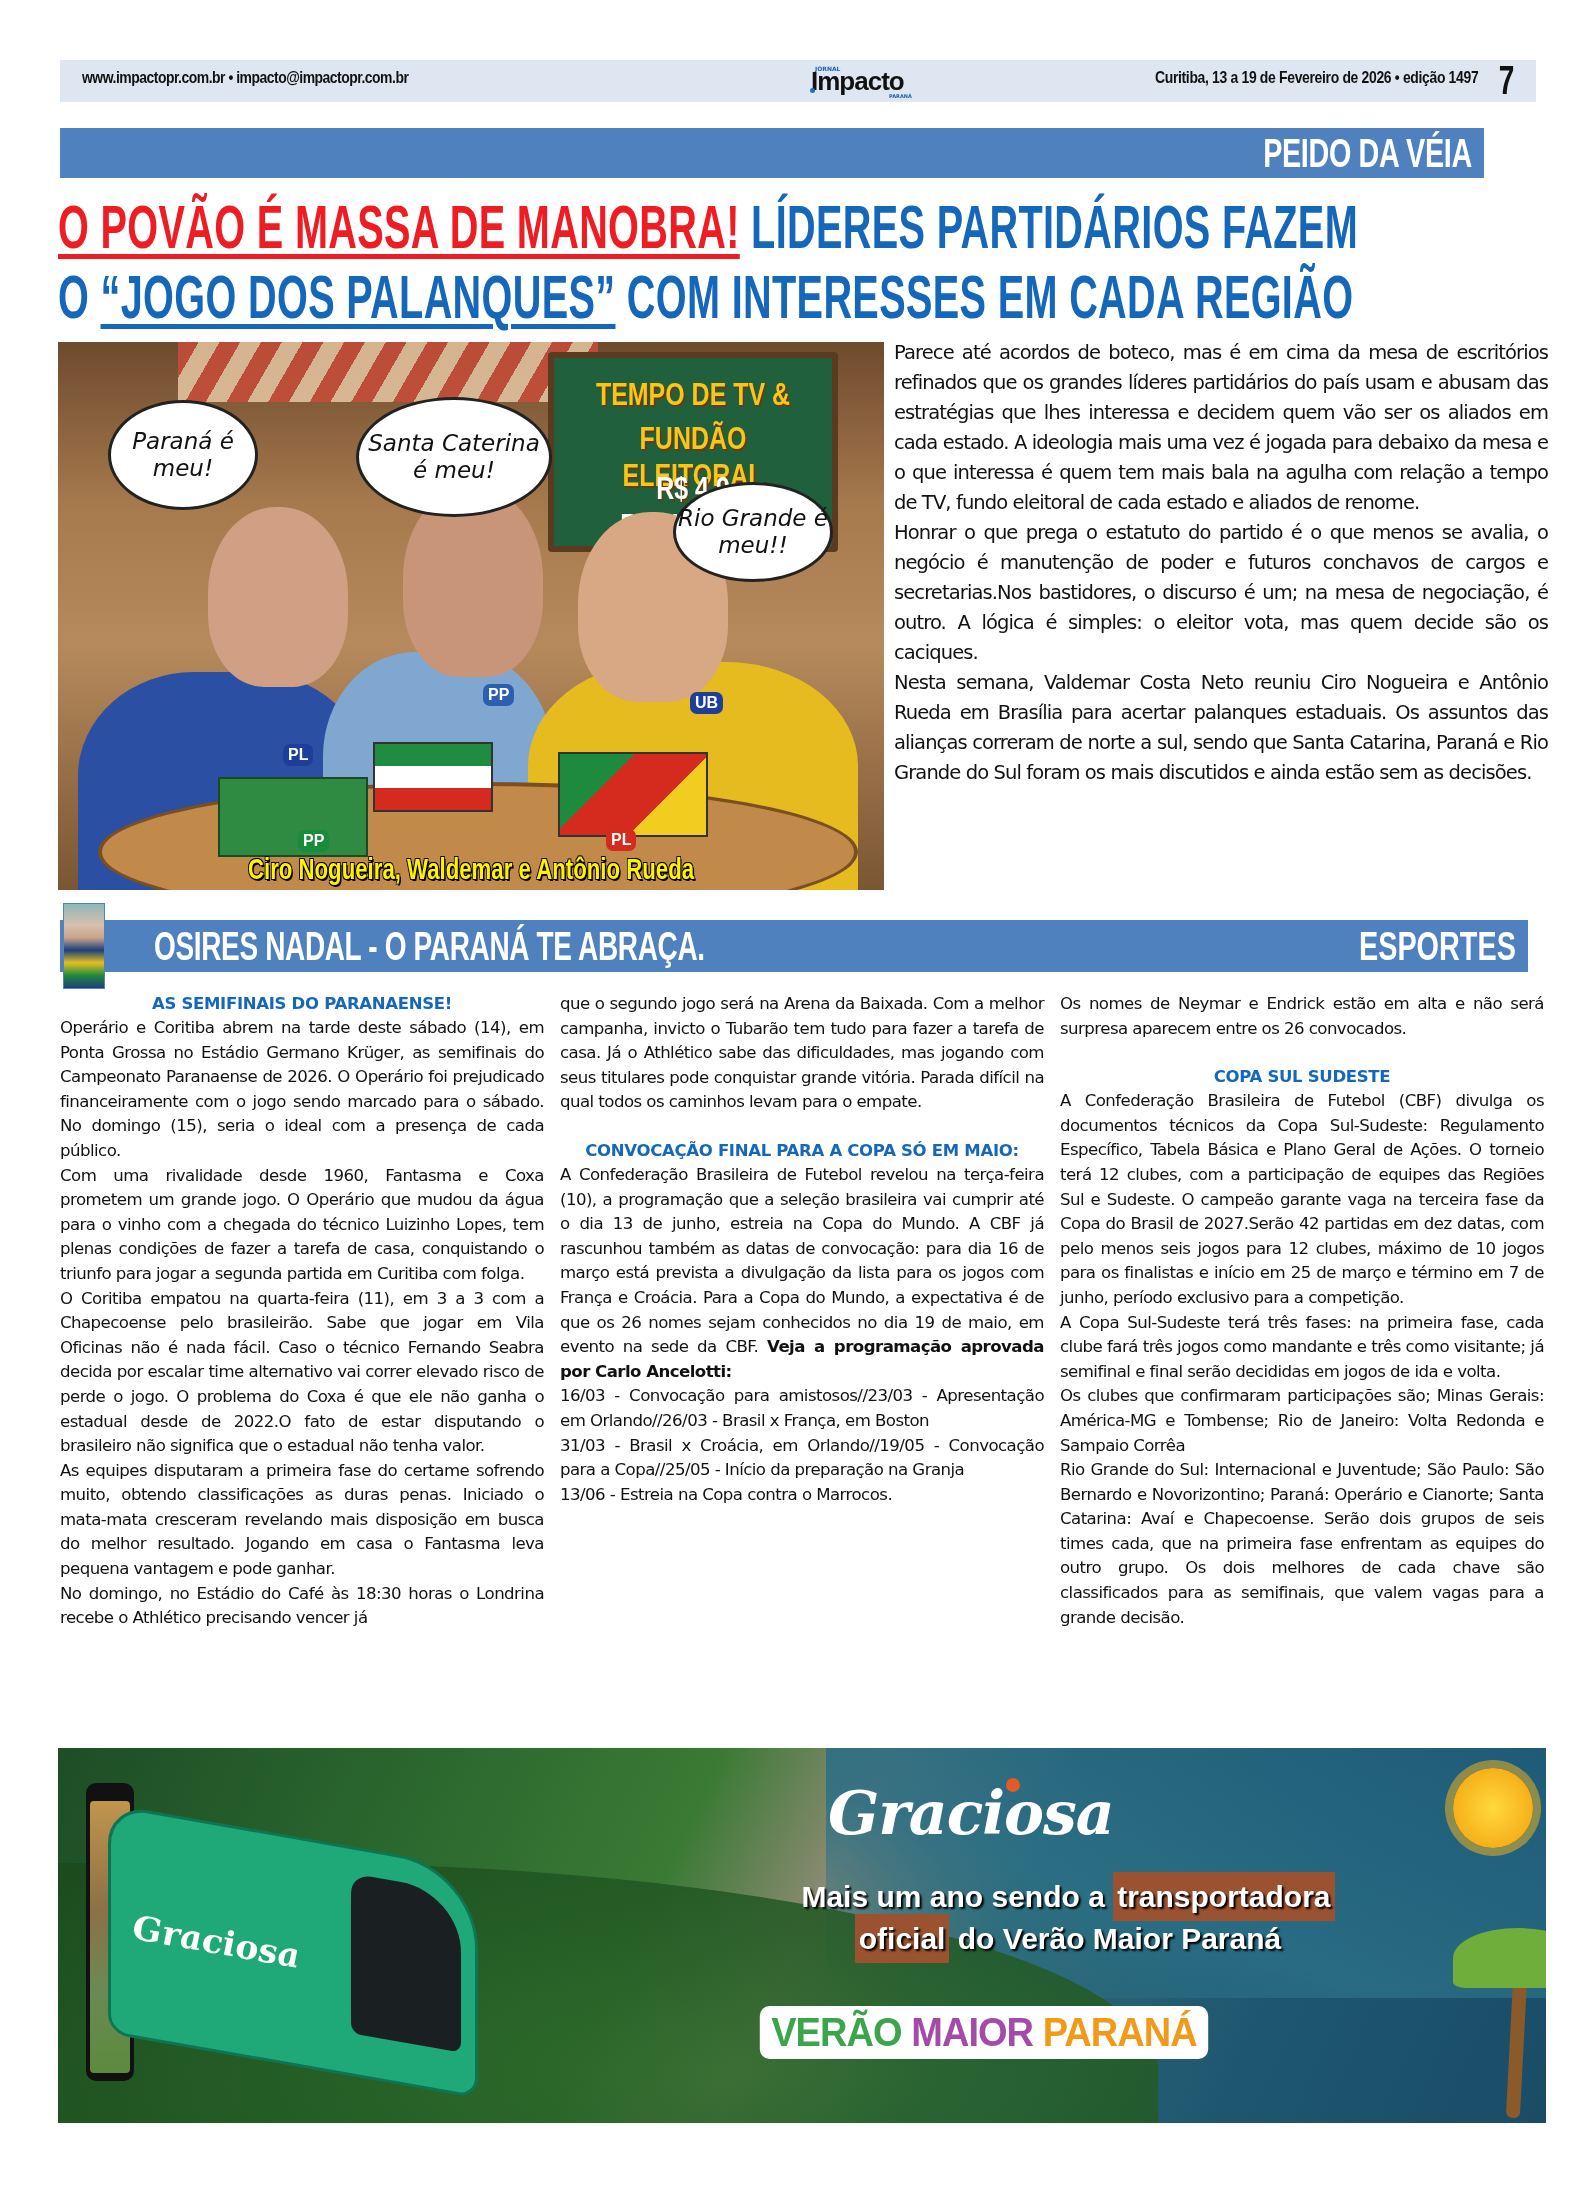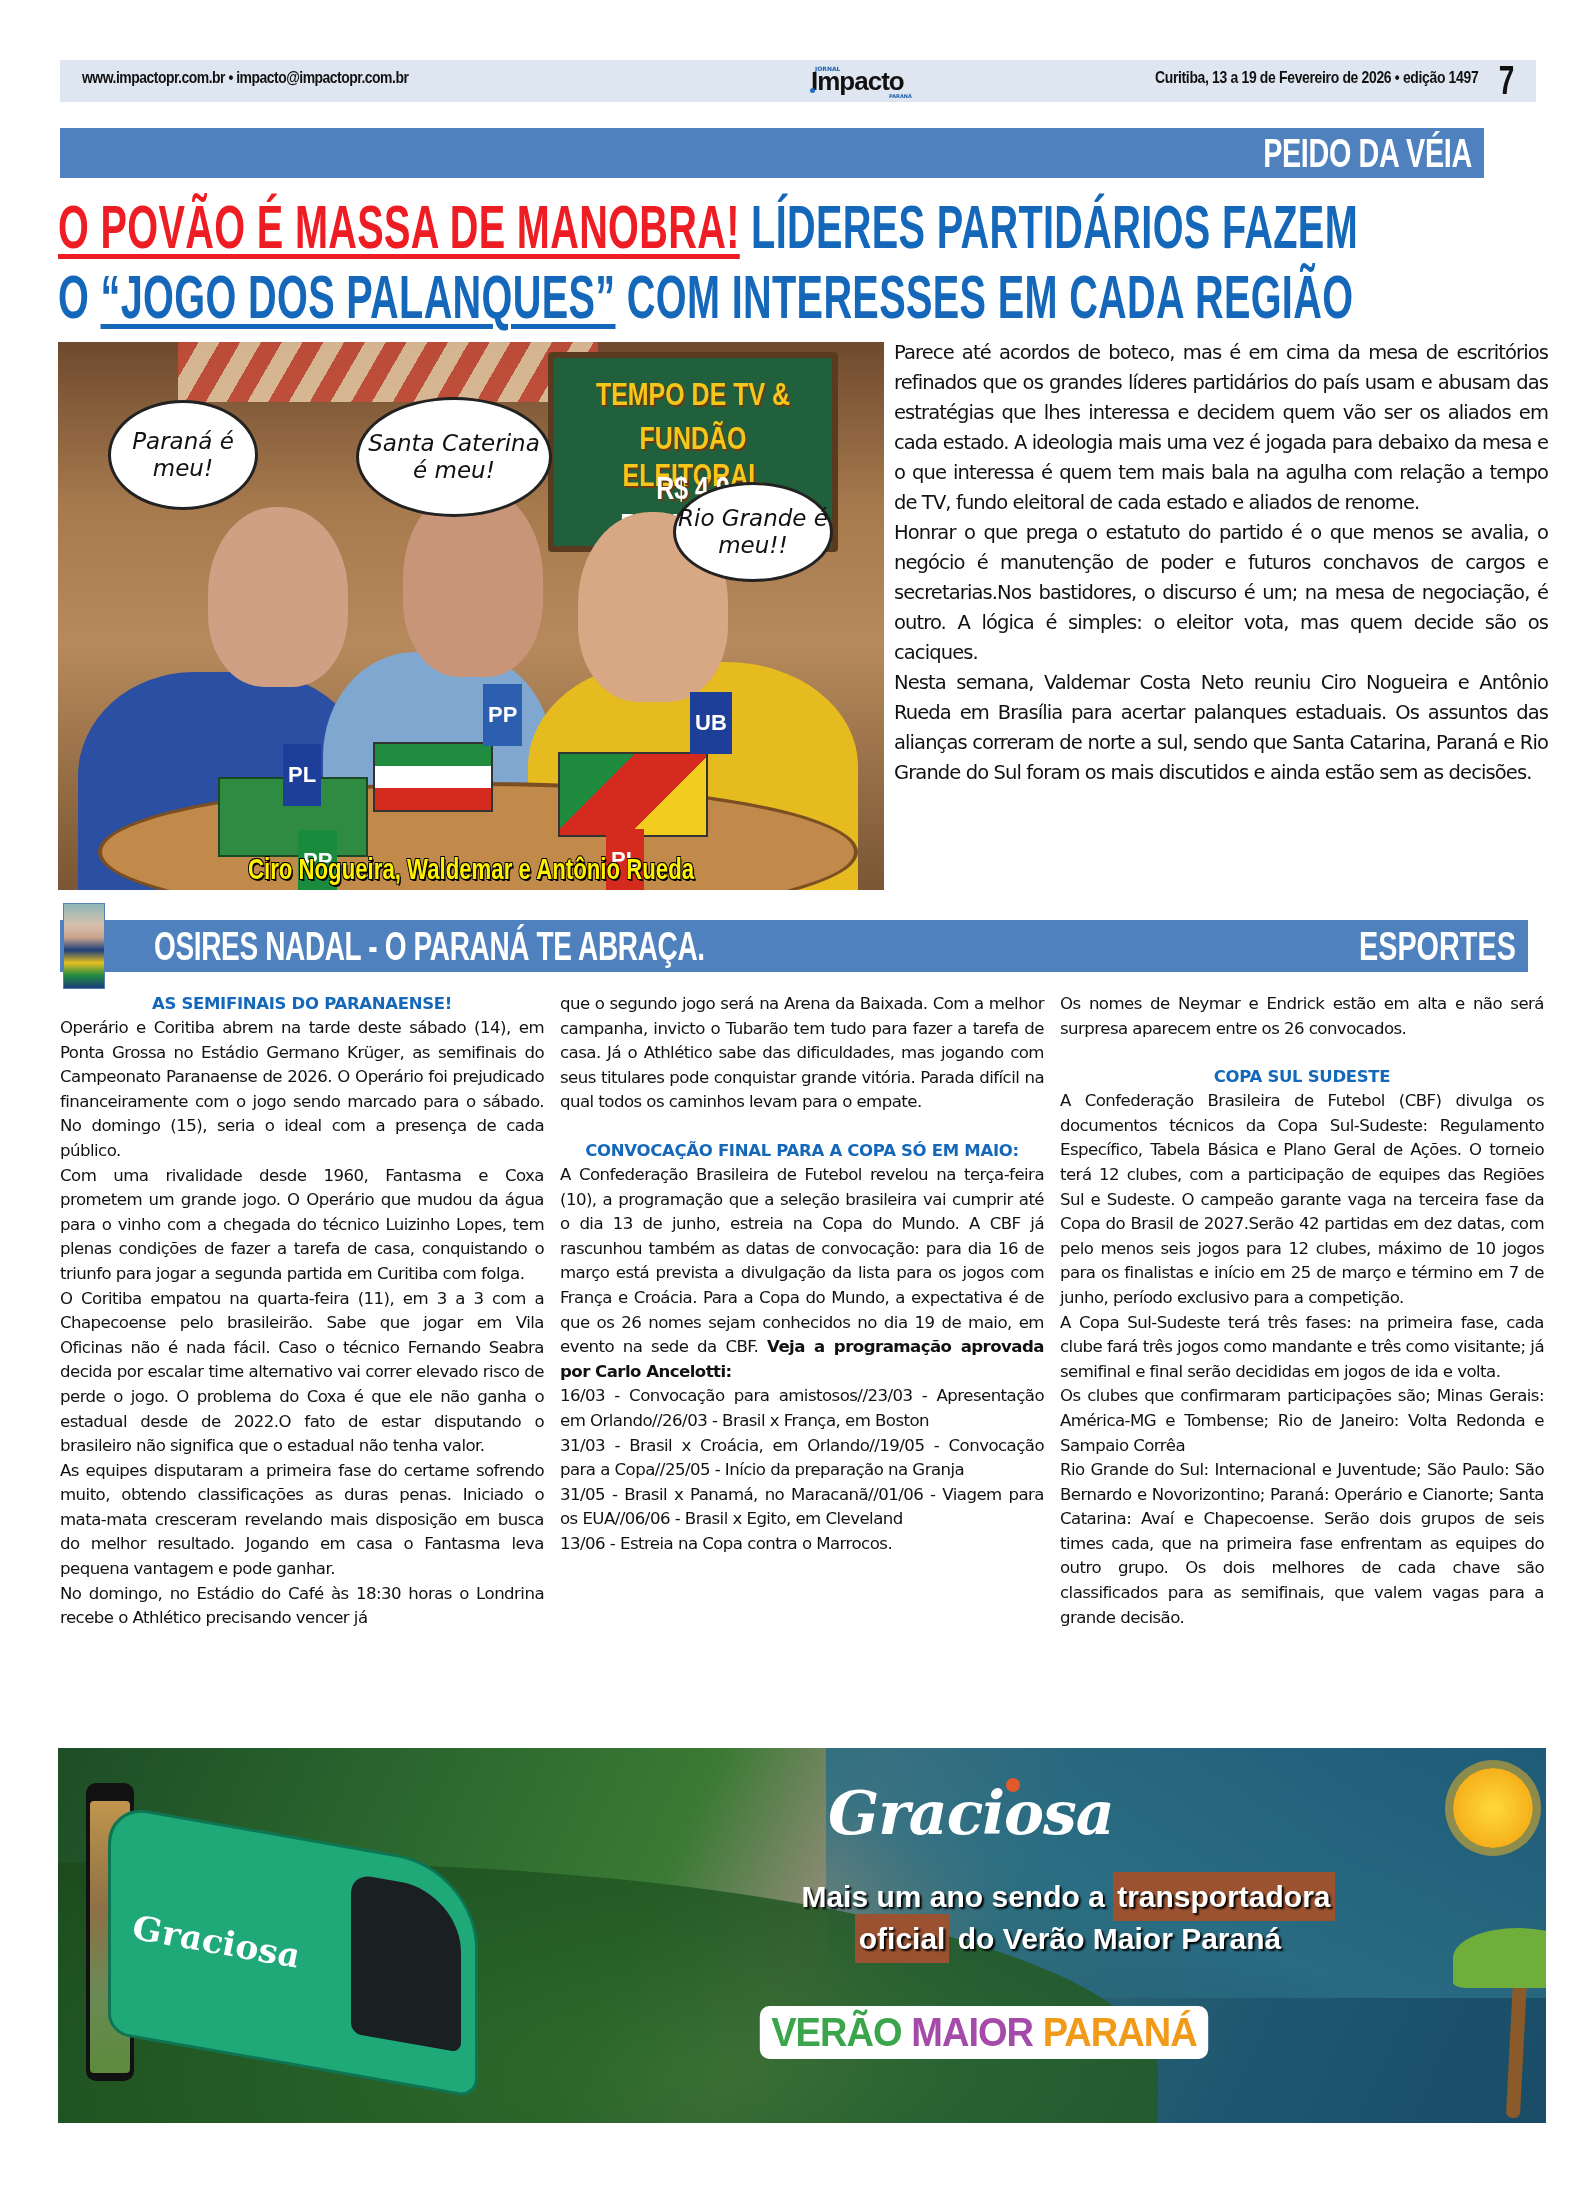--- a/index.html
+++ b/index.html
@@ -86,21 +86,21 @@
     .b2 { left: 298px; top: 55px; width: 196px; height: 120px; }
     .b3 { left: 615px; top: 140px; width: 160px; height: 100px; }
     .person { position: absolute; border-radius: 48% 48% 40% 40%; }
     .p1-body { left: 20px; top: 330px; width: 290px; height: 260px; background: #2b4fa3; border-radius: 40% 40% 0 0; position: absolute;}
     .p2-body { left: 265px; top: 310px; width: 230px; height: 260px; background: #7fa7cf; border-radius: 40% 40% 0 0; position: absolute;}
     .p3-body { left: 470px; top: 320px; width: 330px; height: 260px; background: #e6bb1f; border-radius: 40% 40% 0 0; position: absolute;}
     .p1-head { left: 150px; top: 165px; width: 140px; height: 180px; background: #d19f84; }
     .p2-head { left: 345px; top: 145px; width: 140px; height: 190px; background: #c99579; }
     .p3-head { left: 520px; top: 170px; width: 150px; height: 190px; background: #d8a885; }
     .table { position: absolute; left: 40px; top: 440px; width: 760px; height: 140px; border-radius: 50%; background: #c18a4a; border: 4px solid #7c4f22; }
-    .badge { position: absolute; color: #fff; font-family: "Liberation Sans", sans-serif; font-weight: 700; font-size: 22px; padding: 18px 5px; }
+    .badge { position: absolute; color: #fff; font-family: "Liberation Sans", sans-serif; font-weight: 700; font-size: 16px; padding: 2px 5px; border-radius: 7px; }
     .pl1 { left: 225px; top: 402px; background: #1d3f9a; }
     .pp2 { left: 425px; top: 342px; background: #2d5fb0; }
     .ub3 { left: 632px; top: 350px; background: #1d3f9a; }
     .pp1b { left: 240px; top: 488px; background: #1a8a3c; }
     .pl3b { left: 548px; top: 487px; background: #d52a1e; }
     .model1 { position: absolute; left: 160px; top: 435px; width: 150px; height: 80px; background: #2f8b41; border: 2px solid #1a4a25; }
     .model2 { position: absolute; left: 315px; top: 400px; width: 120px; height: 70px; background: linear-gradient(#1f8c3f 0 33%, #fff 33% 66%, #d52a1e 66%); border: 2px solid #333; }
     .model3 { position: absolute; left: 500px; top: 410px; width: 150px; height: 85px; background: linear-gradient(135deg, #1e8a3e 0 33%, #d52a1e 33% 66%, #f2cc1e 66%); border: 2px solid #333; }
     .caption {
       position: absolute; left: 0; bottom: 4px; width: 100%; text-align: center;
@@ -273,21 +273,20 @@
   <p>No domingo, no Estádio do Café às 18:30 horas o Londrina recebe o Athlético precisando vencer já</p>
 </section>
 
 <section class="col c2">
   <p>que o segundo jogo será na Arena da Baixada. Com a melhor campanha, invicto o Tubarão tem tudo para fazer a tarefa de casa. Já o Athlético sabe das dificuldades, mas jogando com seus titulares pode conquistar grande vitória. Parada difícil na qual todos os caminhos levam para o empate.</p>
   <div class="gap"></div>
   <h3>CONVOCAÇÃO FINAL PARA A COPA SÓ EM MAIO:</h3>
   <p><span>A Confederação Brasileira de Futebol revelou na terça-feira (10), a programação que a seleção brasileira vai cumprir até o dia 13 de junho, estreia na Copa do Mundo. A CBF já rascunhou também as datas de convocação: para dia 16 de março está prevista a divulgação da lista para os jogos com França e Croácia. Para a Copa do Mundo, a expectativa é de que os 26 nomes sejam conhecidos no dia 19 de maio, em evento na sede da CBF. </span><b>Veja a programação aprovada por Carlo Ancelotti:</b></p>
   <p>16/03 - Convocação para amistosos//23/03 - Apresentação em Orlando//26/03 - Brasil x França, em Boston</p>
   <p>31/03 - Brasil x Croácia, em Orlando//19/05 - Convocação para a Copa//25/05 - Início da preparação na Granja</p>
-  <p>31/05 - Brasil x Panamá, no Maracanã//01/06 - Viagem para os EUA//06/06 - Brasil x Egito, em Cleveland</p>
   <p>13/06 - Estreia na Copa contra o Marrocos.</p>
 </section>
 
 <section class="col c3">
   <p>Os nomes de Neymar e Endrick estão em alta e não será surpresa aparecem entre os 26 convocados.</p>
   <div class="gap"></div>
   <h3>COPA SUL SUDESTE</h3>
   <p>A Confederação Brasileira de Futebol (CBF) divulga os documentos técnicos da Copa Sul-Sudeste: Regulamento Específico, Tabela Básica e Plano Geral de Ações. O torneio terá 12 clubes, com a participação de equipes das Regiões Sul e Sudeste. O campeão garante vaga na terceira fase da Copa do Brasil de 2027.Serão 42 partidas em dez datas, com pelo menos seis jogos para 12 clubes, máximo de 10 jogos para os finalistas e início em 25 de março e término em 7 de junho, período exclusivo para a competição.</p>
   <p>A Copa Sul-Sudeste terá três fases: na primeira fase, cada clube fará três jogos como mandante e três como visitante; já semifinal e final serão decididas em jogos de ida e volta.</p>
   <p>Os clubes que confirmaram participações são; Minas Gerais: América-MG e Tombense; Rio de Janeiro: Volta Redonda e Sampaio Corrêa</p>

